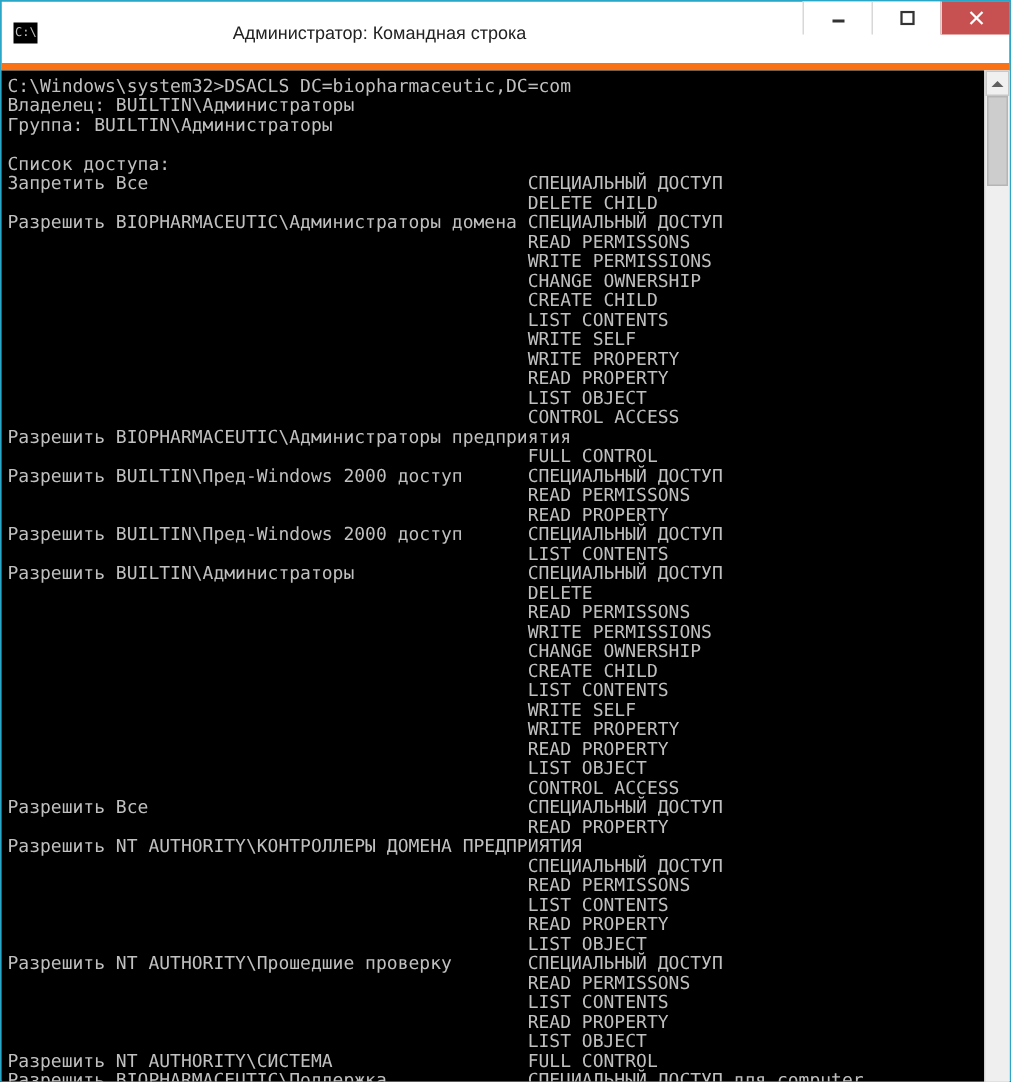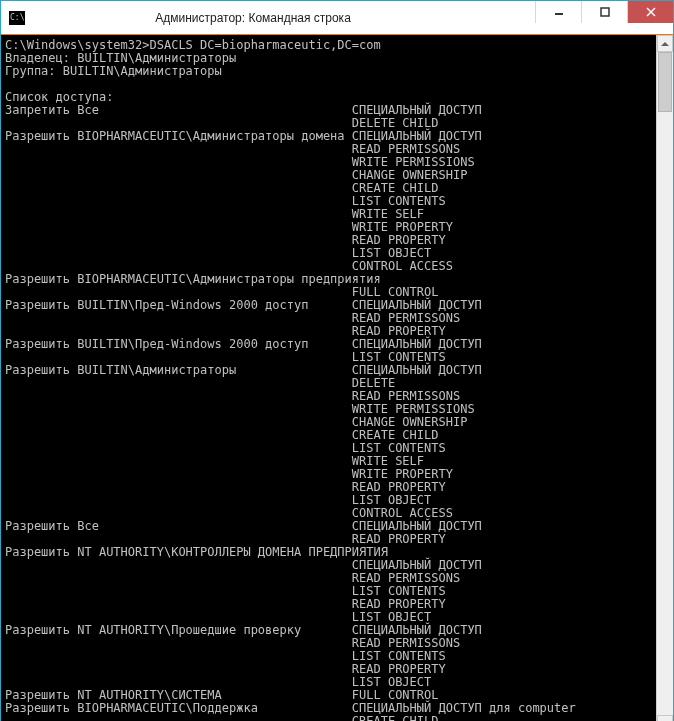--- a/index.html
+++ b/index.html
@@ -4,23 +4,23 @@
 <style>
   * { margin: 0; padding: 0; box-sizing: border-box; }
   html, body { width: 674px; height: 721px; overflow: hidden; font-family: "Segoe UI", Tahoma, sans-serif; }
   .window {
     width: 674px; height: 721px;
     background: #000;
     border: 1px solid #2aa7c7;
     display: flex; flex-direction: column;
   }
   .titlebar {
-    height: 34px; background: #fff;
+    height: 46px; background: #fff;
     display: flex; align-items: center;
-    border-bottom: 1px solid #f97316;
+    border-bottom: 5px solid #f97316;
     position: relative;
     flex: 0 0 auto;
   }
   .sys-icon {
     width: 16px; height: 14px; margin: 0 6px 0 8px;
     background: #000; position: relative;
   }
   .sys-icon::before {
     content: "C:\\"; position: absolute; top: 0; left: 1px;
     color: #c0c0c0; font: 8px/14px "Consolas", monospace;

